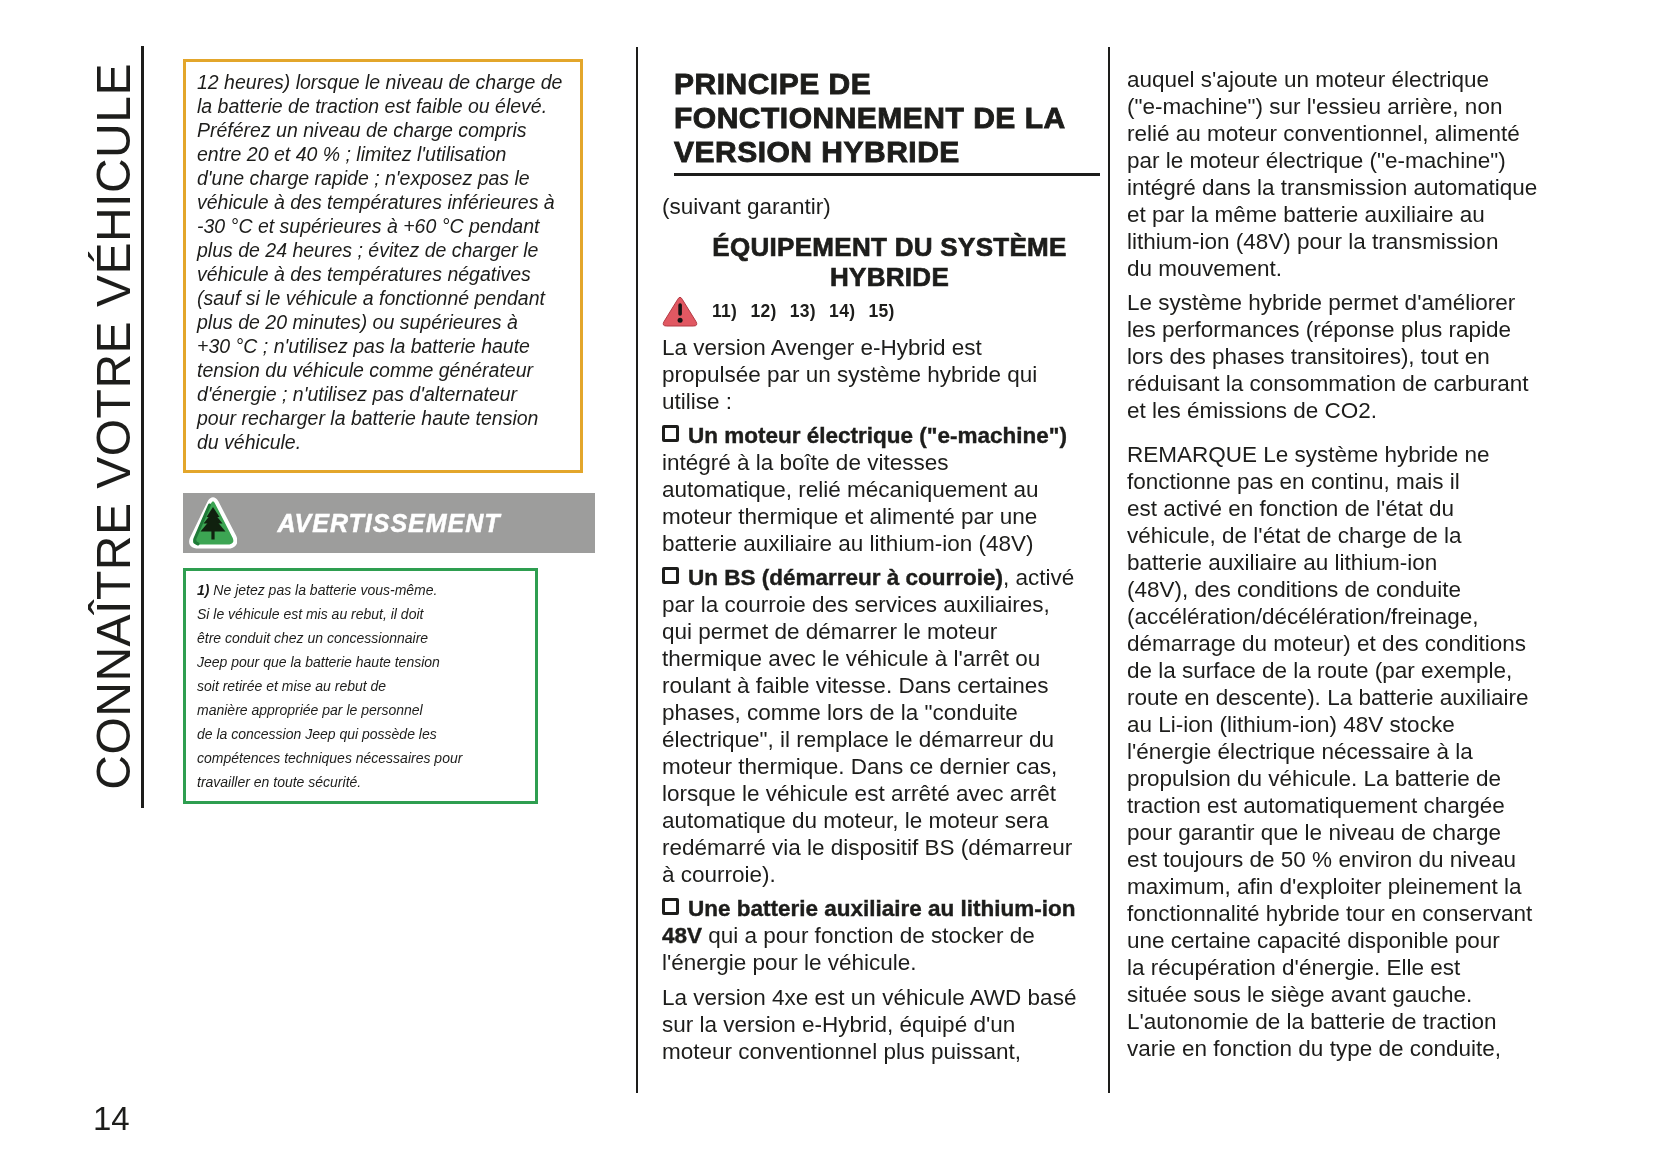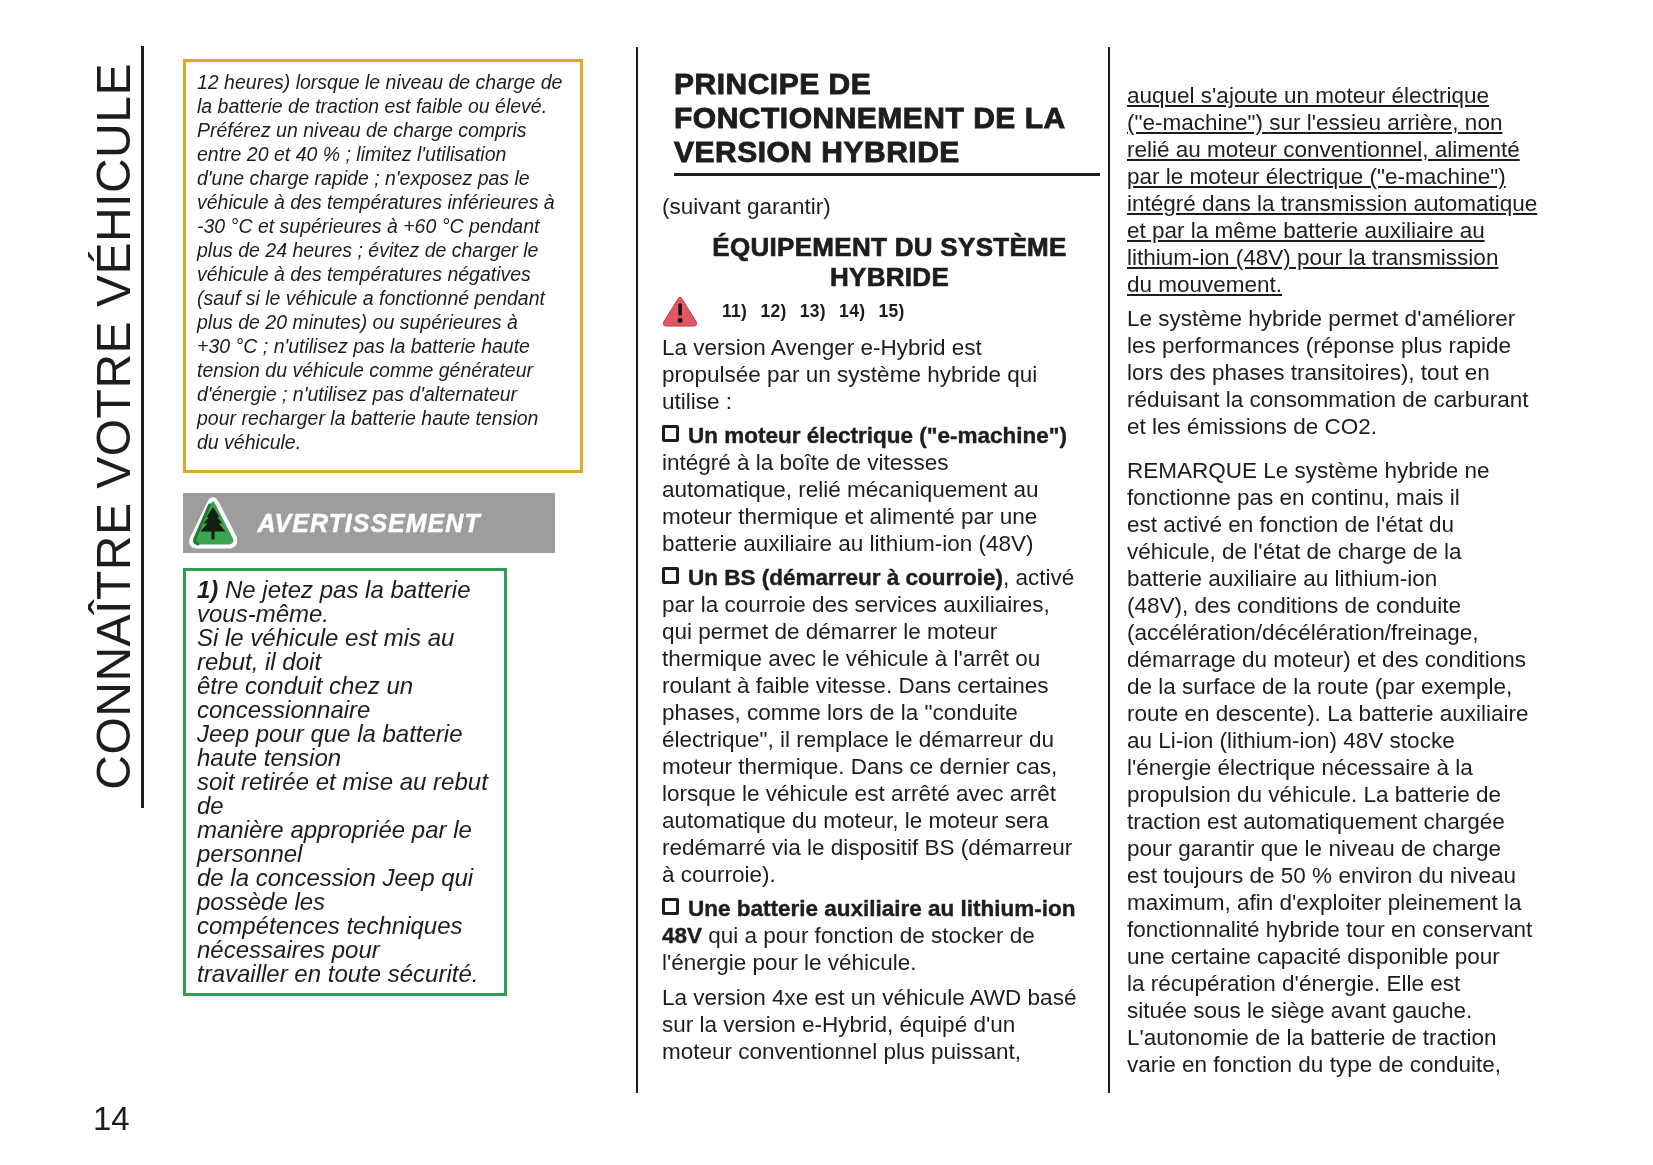--- a/index.html
+++ b/index.html
@@ -22,63 +22,63 @@
     font-size:48px;line-height:1.1;letter-spacing:.5px;white-space:nowrap;
   }
   .sidebar-rule{position:absolute;left:141px;top:46px;width:3px;height:762px;background:var(--text);}
   .pagenum{position:absolute;left:93px;top:1102px;font-size:33px;line-height:1;text-align:center;}
   
   .notebox{
     position:absolute;left:183px;top:59px;width:400px;box-sizing:border-box;
     border:3px solid var(--yellow_border);padding:8px 9px 16px 11px;
     font-style:italic;font-size:19.5px;line-height:24px;white-space:pre-line;
   }
-  .warnbar{position:absolute;left:183px;top:493px;width:372px;height:60px;background:var(--gray_bar);}
+  .warnbar{position:absolute;left:183px;top:493px;width:412px;height:60px;background:var(--gray_bar);}
   .warnbar .icon{position:absolute;left:6px;top:3px;width:48px;height:54px;}
   .warnbar .label{
     display:block;text-align:center;line-height:60px;color:#ffffff;
     font-weight:bold;font-style:italic;font-size:25px;letter-spacing:1px;
     -webkit-text-stroke:.5px #fff;
   }
   .greenbox{
-    position:absolute;left:183px;top:568px;width:324px;box-sizing:border-box;
+    position:absolute;left:183px;top:568px;width:355px;box-sizing:border-box;
     border:3px solid var(--green_border);padding:7px 8px 7px 11px;
-    font-style:italic;font-size:24px;line-height:24px;
+    font-style:italic;font-size:14px;line-height:24px;
   }
   .gitem{margin:0;white-space:pre-line;}
   .gitem b{font-weight:bold;}
   
   .divider{position:absolute;top:47px;width:2px;height:1046px;background:var(--text);}
   .d1{left:636px;} .d2{left:1108px;}
   
   .col2{position:absolute;left:662px;top:55px;width:443px;font-size:22.5px;line-height:27px;}
   .col2 h1{
     margin:12px;font-size:30px;line-height:34px;font-weight:bold;letter-spacing:.5px;
     white-space:pre-line;border-bottom:3px solid var(--text);padding-bottom:4px;width:426px;
     -webkit-text-stroke:.9px var(--text);
   }
   .subtitle{margin:17px 0 0 0;}
   .col2 h2{
     margin:12px 0 0 12px;font-size:26px;line-height:30px;font-weight:bold;letter-spacing:.3px;
     white-space:pre-line;text-align:center;-webkit-text-stroke:.7px var(--text);
   }
-  .warnrow{display:flex;align-items:center;gap:24px;margin:4px 0 0 0;height:30px;}
+  .warnrow{display:flex;align-items:center;gap:14px;margin:4px 0 0 0;height:30px;}
   .warnrow .icon{width:36px;height:31px;flex:0 0 auto;}
   .refs{font-weight:bold;font-size:17.5px;word-spacing:8px;letter-spacing:.3px;}
   .para{margin:8px 0 0 0;white-space:pre-line;}
   .bullet{margin:7px 0 0 0;white-space:pre-line;}
   .bullet b,.lead{font-weight:bold;-webkit-text-stroke:.4px var(--text);}
   .sq{
     display:inline-block;width:11px;height:11px;border:3px solid var(--text);
     margin-right:9px;vertical-align:1px;border-radius:2px;
   }
   .col2 h3{margin:8px 0 0 0;font-size:22.5px;line-height:27px;font-weight:bold;-webkit-text-stroke:.4px var(--text);}
   
   .col3{position:absolute;left:1127px;top:66px;width:478px;font-size:22.5px;line-height:27px;}
-  .col3 .para.first{margin-top:16px;text-decoration:underline;}
+  .col3 .para.first{margin-top:0;}
   .col3 .para.p2{margin-top:7px;}
   .col3 .para.p3{margin-top:17px;}
 </style>
 </head>
 <body>
 
 <div class="page">
 
   <div class="sidebar-title">
       <span>CONNAÎTRE VOTRE VÉHICULE</span>

